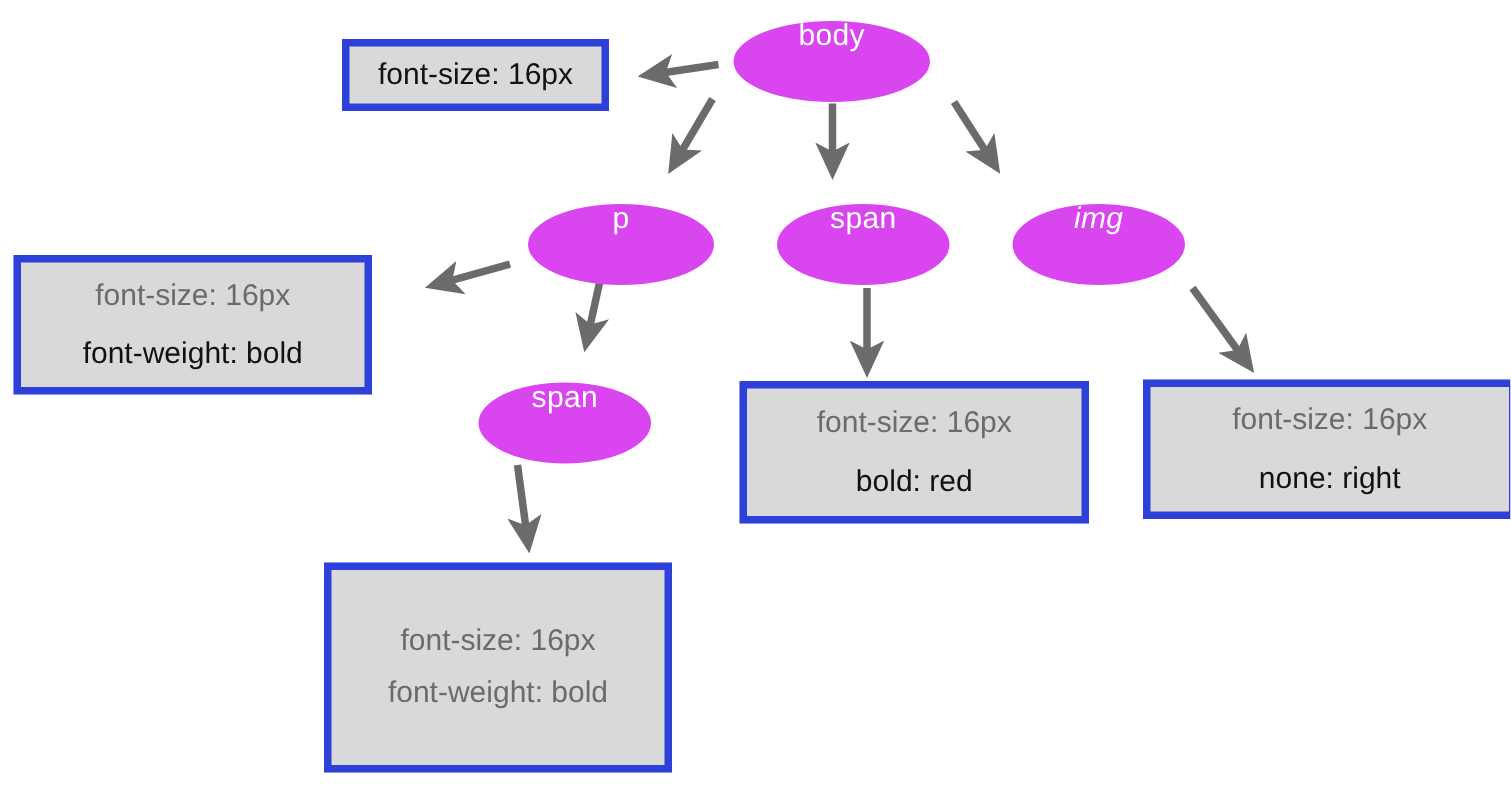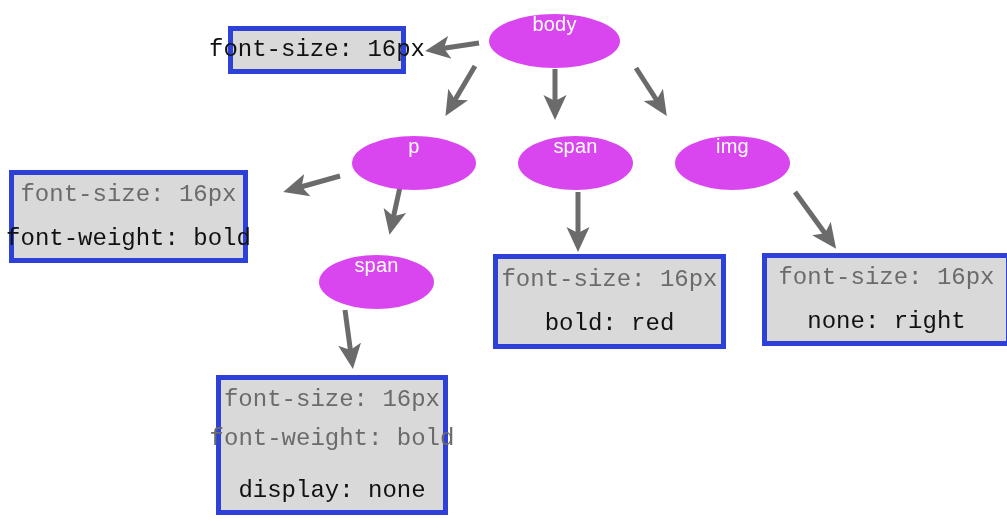--- a/index.html
+++ b/index.html
@@ -47,24 +47,23 @@
     box-sizing: border-box;
     background: #d9d9d9;
     border: 5px solid #2d40d8;
     display: flex;
     flex-direction: column;
     align-items: center;
     justify-content: center;
     z-index: 2;
   }
   .decl {
-    font-size: 24px;
+    font-size: 20px;
     line-height: 1.05;
     white-space: nowrap;
-    font-family: Liberation Mono, monospace;
   }
   .decl.inherited {
     color: #6b6b6b;
   }
   .decl.own {
     color: #111111;
   }
   
   .decl-box .decl + .decl {
     margin-top: 18px;
@@ -105,21 +104,21 @@
   </div>
 
   <div class="node" style="left:352px; top:136px; width:124px; height:54px;">
     <span>p</span>
   </div>
 
   <div class="node" style="left:518px; top:136px; width:115px; height:54px;">
     <span>span</span>
   </div>
 
-  <div class="node" style="left:675px; top:136px; width:115px; height:54px;">
+  <div class="node" style="left:675px; top:136px; width:115px; height:54px;font-style:italic;">
     <span>img</span>
   </div>
 
   <div class="node" style="left:319px; top:255px; width:115px; height:54px;">
     <span>span</span>
   </div>
 
   <div class="decl-box" style="left:228px; top:26px; width:178px; height:48px;">
     <div class="decl own">font-size: 16px</div>
   </div>
@@ -135,16 +134,15 @@
   </div>
 
   <div class="decl-box" style="left:762px; top:253px; width:249px; height:93px;">
     <div class="decl inherited">font-size: 16px</div>
     <div class="decl own">none: right</div>
   </div>
 
   <div class="decl-box triple" style="left:216px; top:375px; width:232px; height:140px;">
     <div class="decl inherited">font-size: 16px</div>
     <div class="decl inherited">font-weight: bold</div>
-    <div class="decl own">display: none</div>
   </div>
 
 </div>
 
 </body></html>

